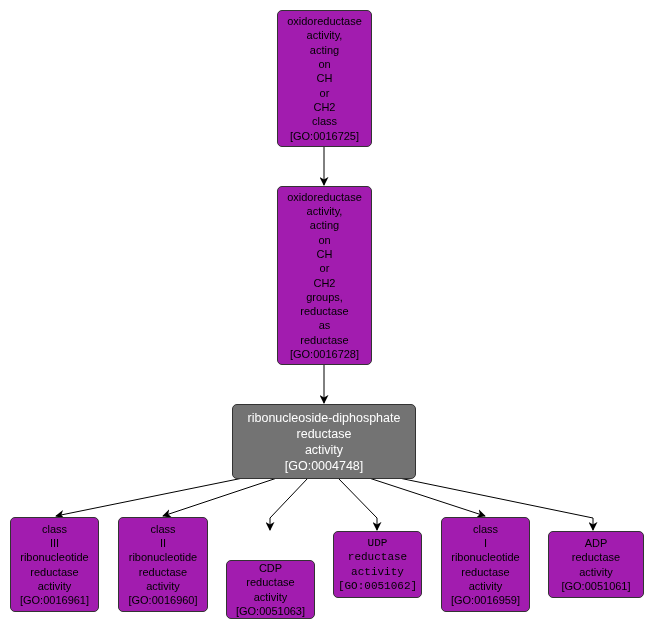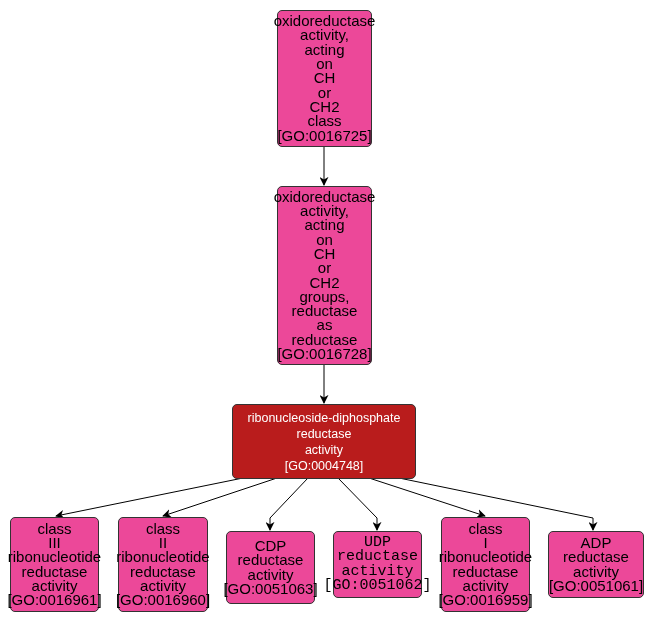--- a/index.html
+++ b/index.html
@@ -1,23 +1,23 @@
 <!DOCTYPE html>
 <html><head>
 <meta charset="utf-8">
 <style>
   html, body { margin: 0; padding: 0; background: #ffffff; }
   body { width: 647px; height: 622px; position: relative; overflow: hidden;
          font-family: "Liberation Sans", "DejaVu Sans", sans-serif; }
   svg.edges { position: absolute; left: 0; top: 0; }
-  .node { position: absolute; box-sizing: border-box; background: #ec4899;
+  .node { position: absolute; box-sizing: border-box; background: #a21caf;
           border: 1px solid #333333; border-radius: 5px; color: #000000;
-          font-size: 15px; line-height: 14.3px; text-align: center;
+          font-size: 11px; line-height: 14.3px; text-align: center;
           display: flex; flex-direction: column; justify-content: center; align-items: center; }
-  .node.focus { background: #b91c1c; color: #ffffff; font-size: 12.5px; line-height: 16px; }
+  .node.focus { background: #737373; color: #ffffff; font-size: 12.5px; line-height: 16px; }
   .node span { display: block; white-space: nowrap; }
 </style>
 </head>
 <body>
 
 <svg class="edges" width="647" height="622">
   <defs>
     <marker id="arrow" viewBox="0 0 10 10" refX="9" refY="5" markerWidth="9" markerHeight="9" orient="auto">
       <path d="M0,0 L10,5 L0,10 L3,5 z" fill="#000"></path>
     </marker>
@@ -75,21 +75,21 @@
       <span>[GO:0016961]</span>
     </div>
     <div class="node" style="left: 118px; top: 517px; width: 90px; height: 95px;">
       <span>class</span>
       <span>II</span>
       <span>ribonucleotide</span>
       <span>reductase</span>
       <span>activity</span>
       <span>[GO:0016960]</span>
     </div>
-    <div class="node" style="left: 226px; top: 531px; width: 89px; height: 73px;">
+    <div class="node" style="left: 226px; top: 560px; width: 89px; height: 59px;">
       <span>CDP</span>
       <span>reductase</span>
       <span>activity</span>
       <span>[GO:0051063]</span>
     </div>
     <div class="node" style="left: 333px; top: 531px; width: 89px; height: 67px; font-family: Liberation Mono, monospace;">
       <span>UDP</span>
       <span>reductase</span>
       <span>activity</span>
       <span>[GO:0051062]</span>

